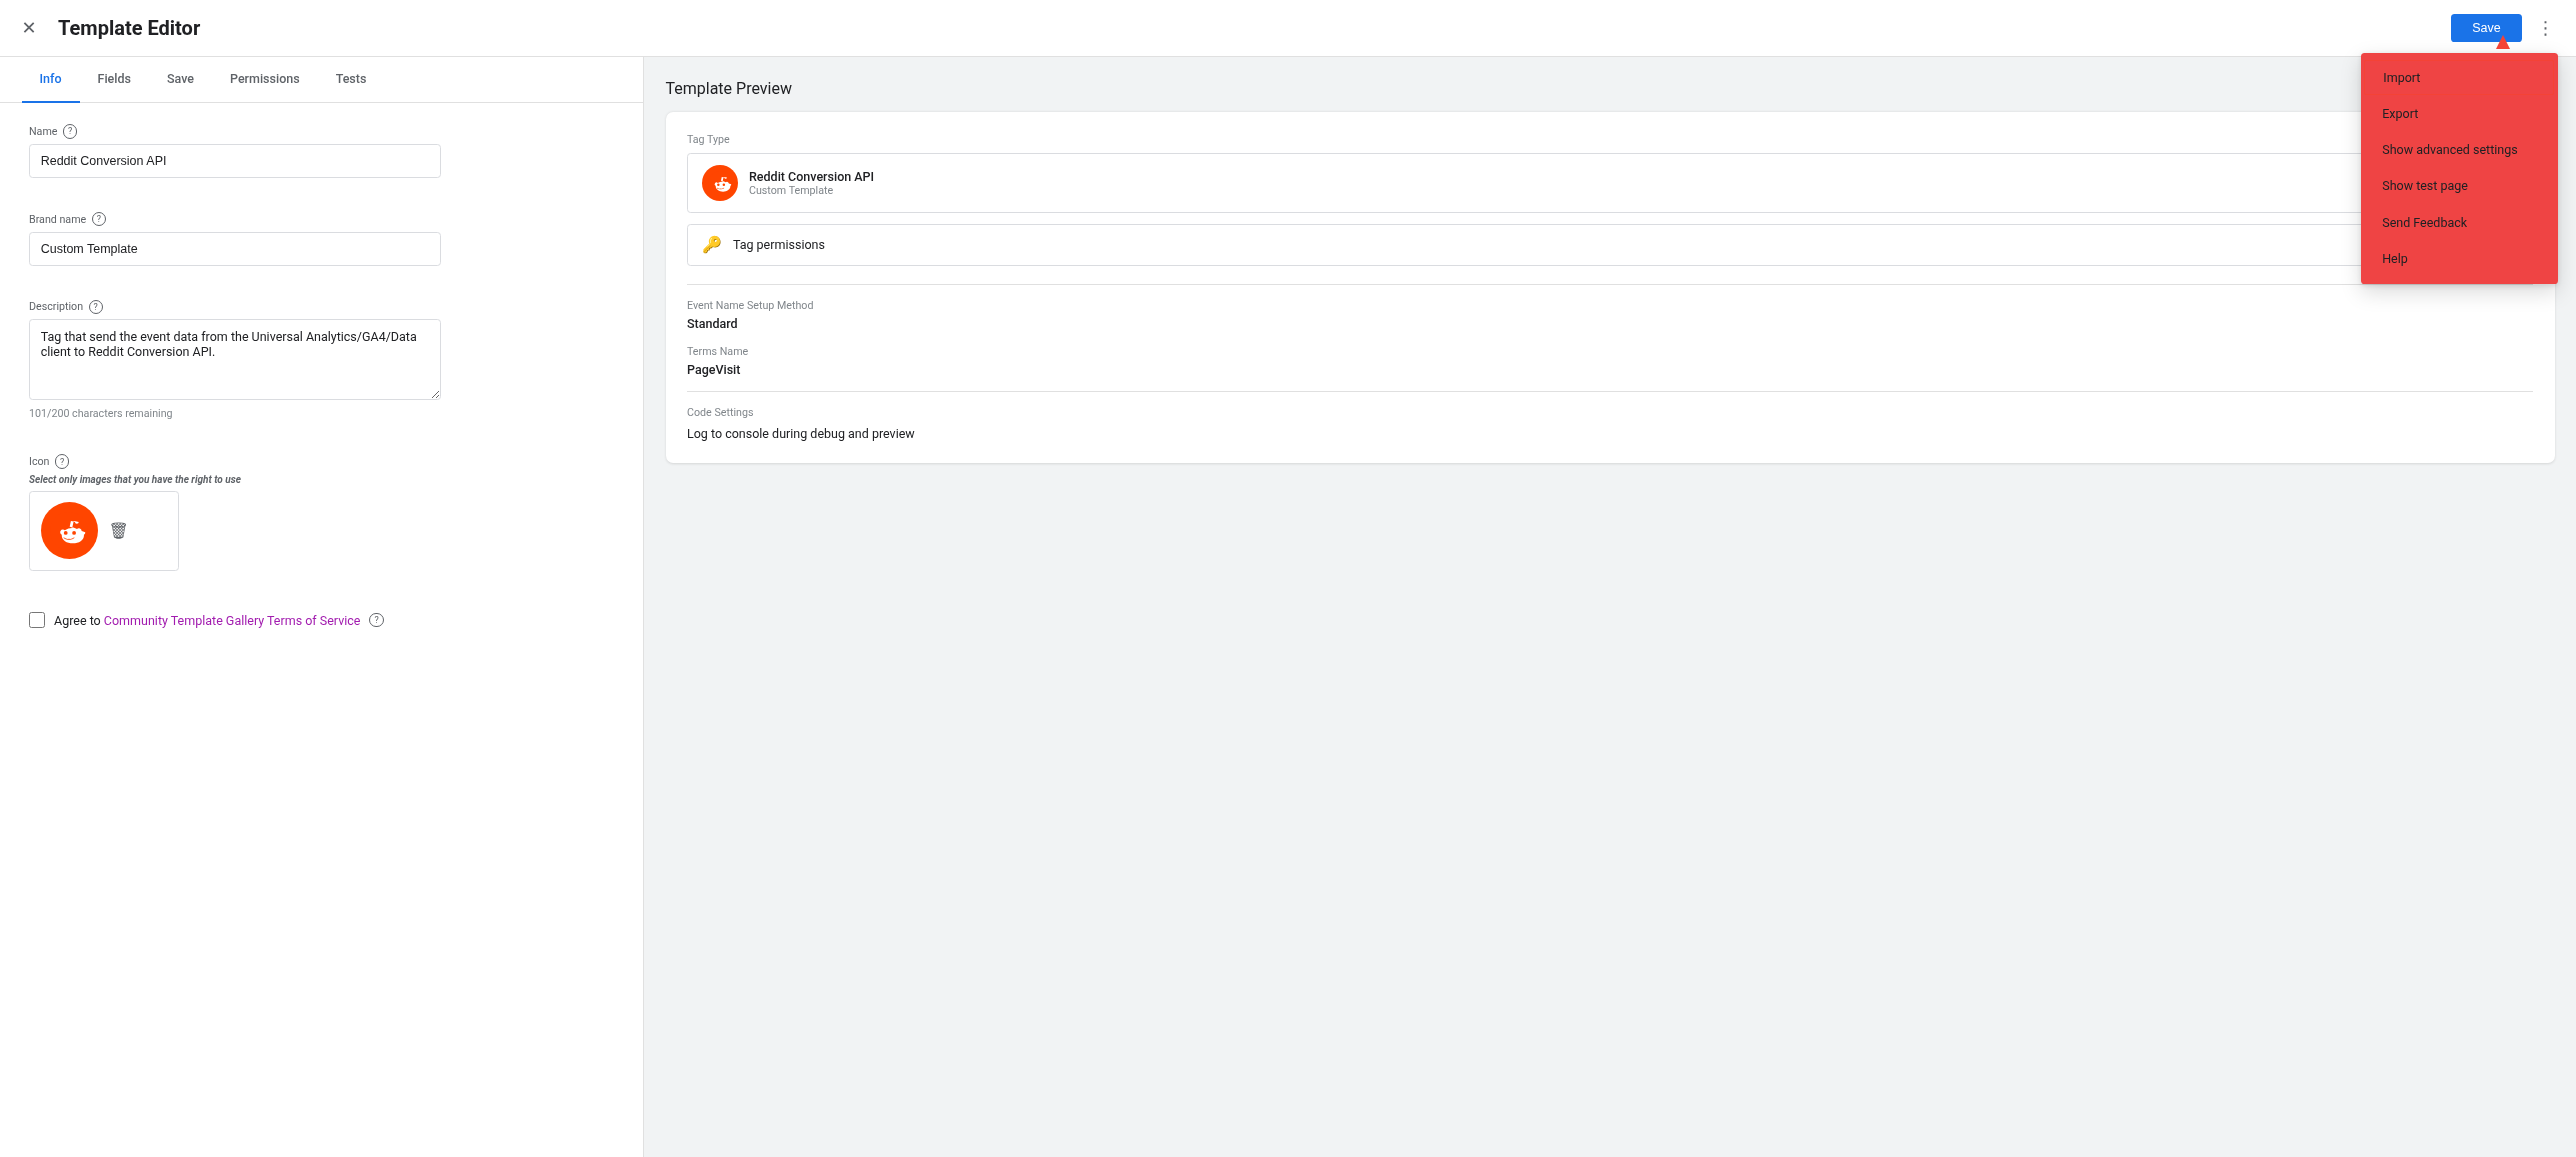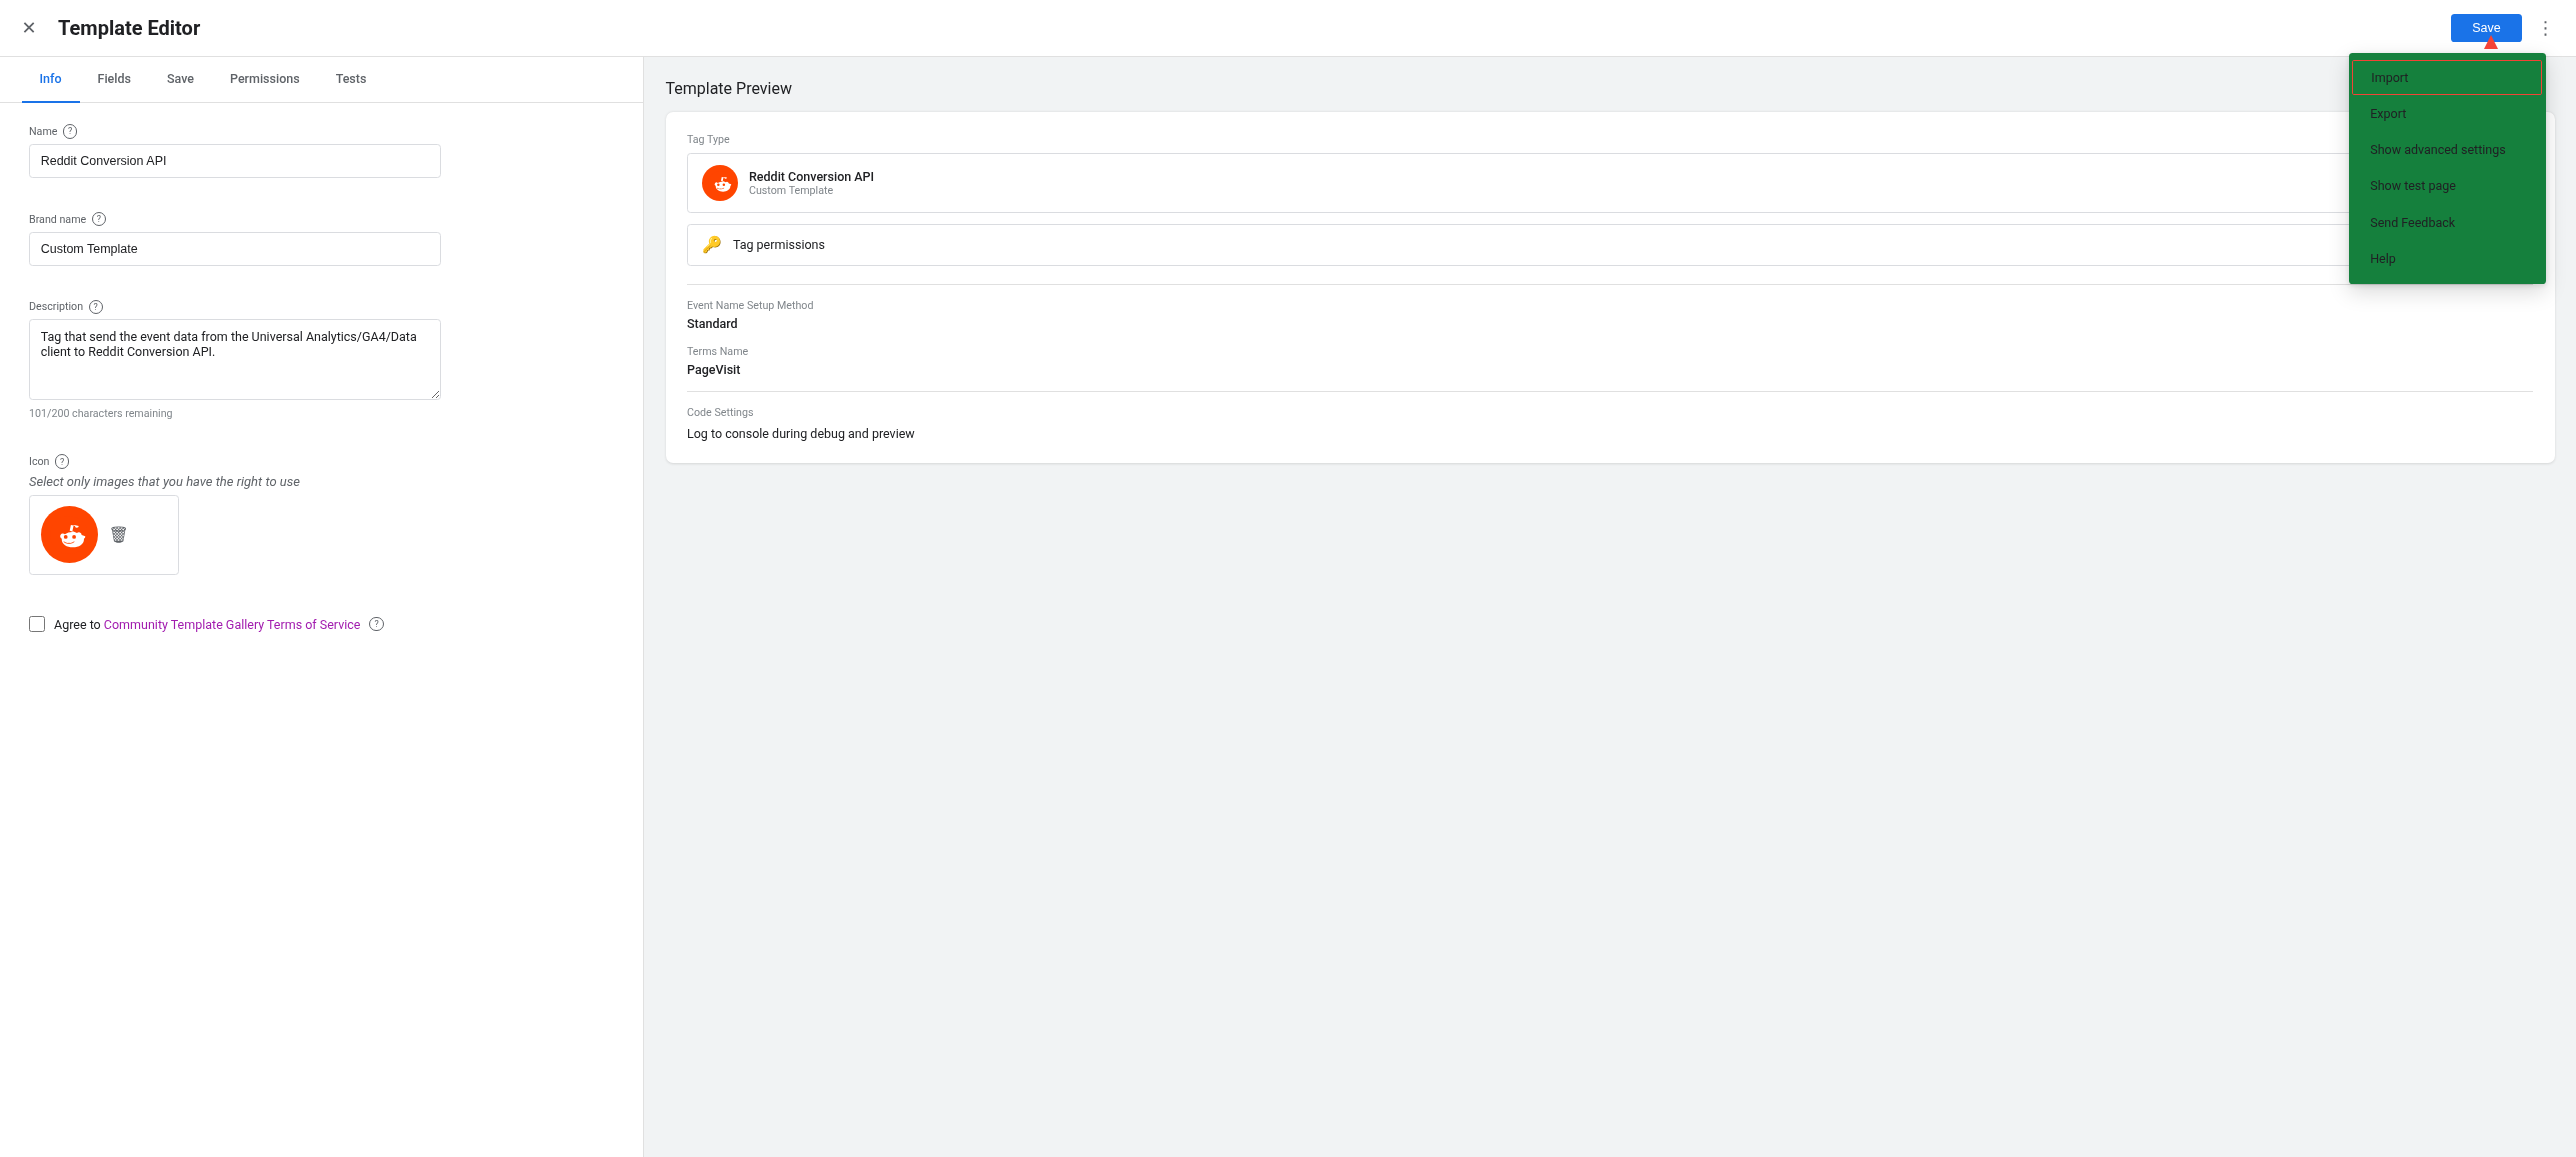--- a/index.html
+++ b/index.html
@@ -55,21 +55,21 @@
     }
     .textarea-input {
       border: 0.9px solid #dadce0; border-radius: 3.6px; padding: 9px 10.7px;
       font-size: 12.5px; color: #202124; outline: none; width: 412px;
       resize: vertical; min-height: 81px; font-family: inherit;
     }
     .char-count { font-size: 10.7px; color: #80868b; margin-top: 1.8px; }
 
     .icon-section { display: flex; flex-direction: column; gap: 5.4px; }
     .icon-label-row { display: flex; align-items: center; gap: 5.4px; font-size: 10.7px; color: #5f6368; }
-    .icon-note { font-size: 13px; color: #5f6368; font-style: italic; }
+    .icon-note { font-size: 10px; color: #5f6368; font-style: italic; font-weight: bold; }
     .icon-preview-area {
       border: 0.9px solid #dadce0; border-radius: 3.6px; padding: 10.7px;
       width: 150px; display: flex; align-items: center; gap: 10.7px;
     }
     .reddit-icon {
       width: 57px; height: 57px; border-radius: 50%; background: #ff4500;
       display: flex; align-items: center; justify-content: center;
       flex-shrink: 0;
     }
     .delete-icon-btn { background: none; border: none; cursor: pointer; color: #5f6368; font-size: 16px; }
@@ -113,22 +113,22 @@
     .setup-section { margin-bottom: 14.3px; }
     .setup-label { font-size: 10.7px; color: #80868b; margin-bottom: 3.6px; }
     .setup-value { font-size: 12.5px; color: #202124; font-weight: 500; }
 
     .logs-section { margin-top: 14.3px; }
     .logs-label { font-size: 10.7px; color: #80868b; margin-bottom: 7.2px; }
     .logs-value { font-size: 12.5px; color: #202124; }
 
     
     .dropdown-menu {
-      position: absolute; right: 16px; top: 43px;
-      background: #15803d; border-radius: 3.6px;
+      position: absolute; right: 4px; top: 43px;
+      background: #ef4444; border-radius: 3.6px;
       box-shadow: 0 7.2px 21.5px rgba(0,0,0,0.15), 0 1.8px 5.4px rgba(0,0,0,0.1);
       min-width: 197px; z-index: 100; padding: 7.2px 0;
     }
     .dropdown-item {
       padding: 10.7px 21.5px; font-size: 12.5px; color: #202124;
       cursor: pointer; display: block;
     }
     .dropdown-item.highlighted {
       border: 1.8px solid #f44336; border-radius: 1.8px; color: #202124;
       margin: 0 3.6px; padding: 9px 18px;

